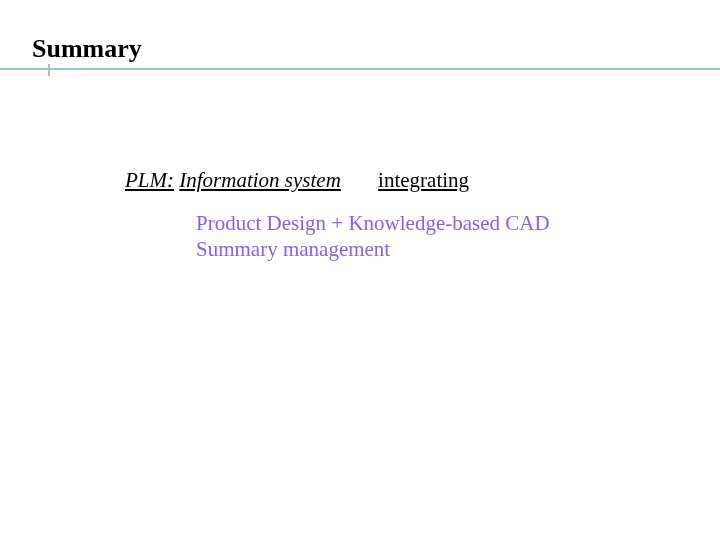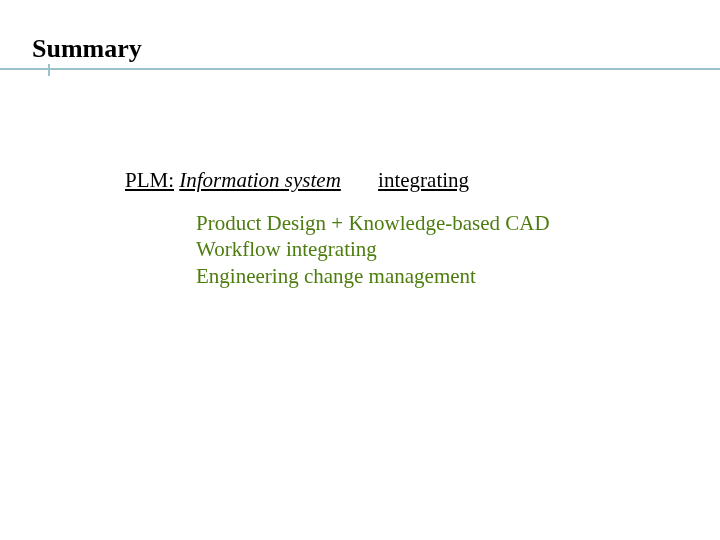--- a/index.html
+++ b/index.html
@@ -42,37 +42,38 @@
     background: #9cc2c9;
   }
   .subheading {
     position: absolute;
     left: 125px;
     top: 168px;
     font-size: 21px;
   }
   .subheading .lbl {
     text-decoration: underline;
+    font-style: italic;
   }
   .subheading .mid {
     text-decoration: underline;
     font-style: italic;
   }
   .subheading .tail {
     
     text-decoration: underline;
     margin-left: 32px;
   }
   .items {
     position: absolute;
     left: 196px;
     top: 210px;
     font-size: 21px;
     line-height: 1.25;
-    color: #4d7c0f; 
+    color: #8b5cf6; 
   }
   .items div {
     white-space: nowrap;
   }
 </style>
 </head>
 <body>
 
 <div class="slide">
 
@@ -84,17 +85,16 @@
   <div class="subheading">
     <span class="lbl">PLM:</span>
     <span> </span>
     <span class="mid">Information system</span>
     <span> </span>
     <span class="tail">integrating</span>
   </div>
 
   <div class="items">
     <div>Product Design + Knowledge-based CAD</div>
-    <div>Workflow integrating</div>
-    <div>Engineering change management</div>
+    <div>Summary management</div>
   </div>
 
 </div>
 
 </body></html>

